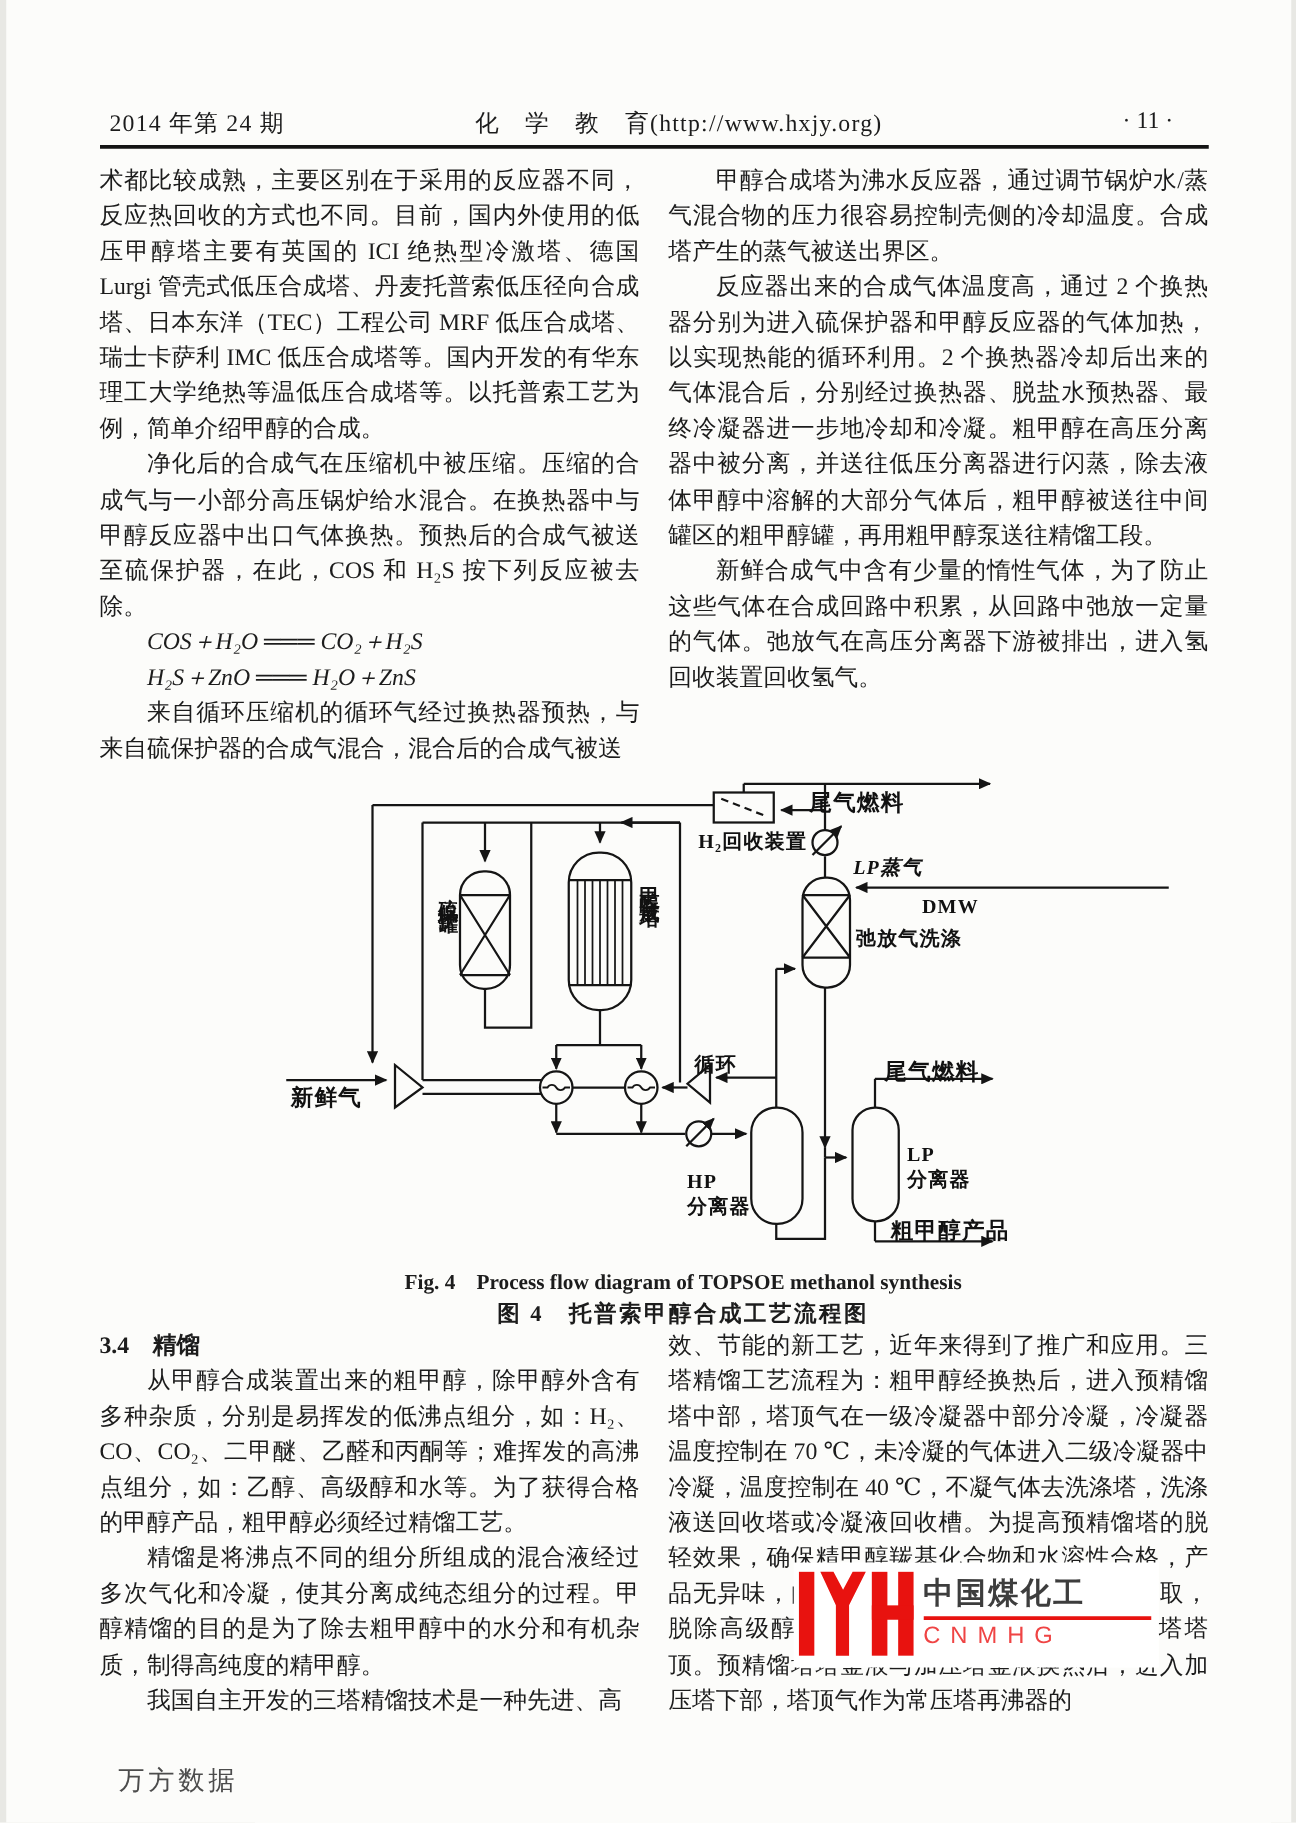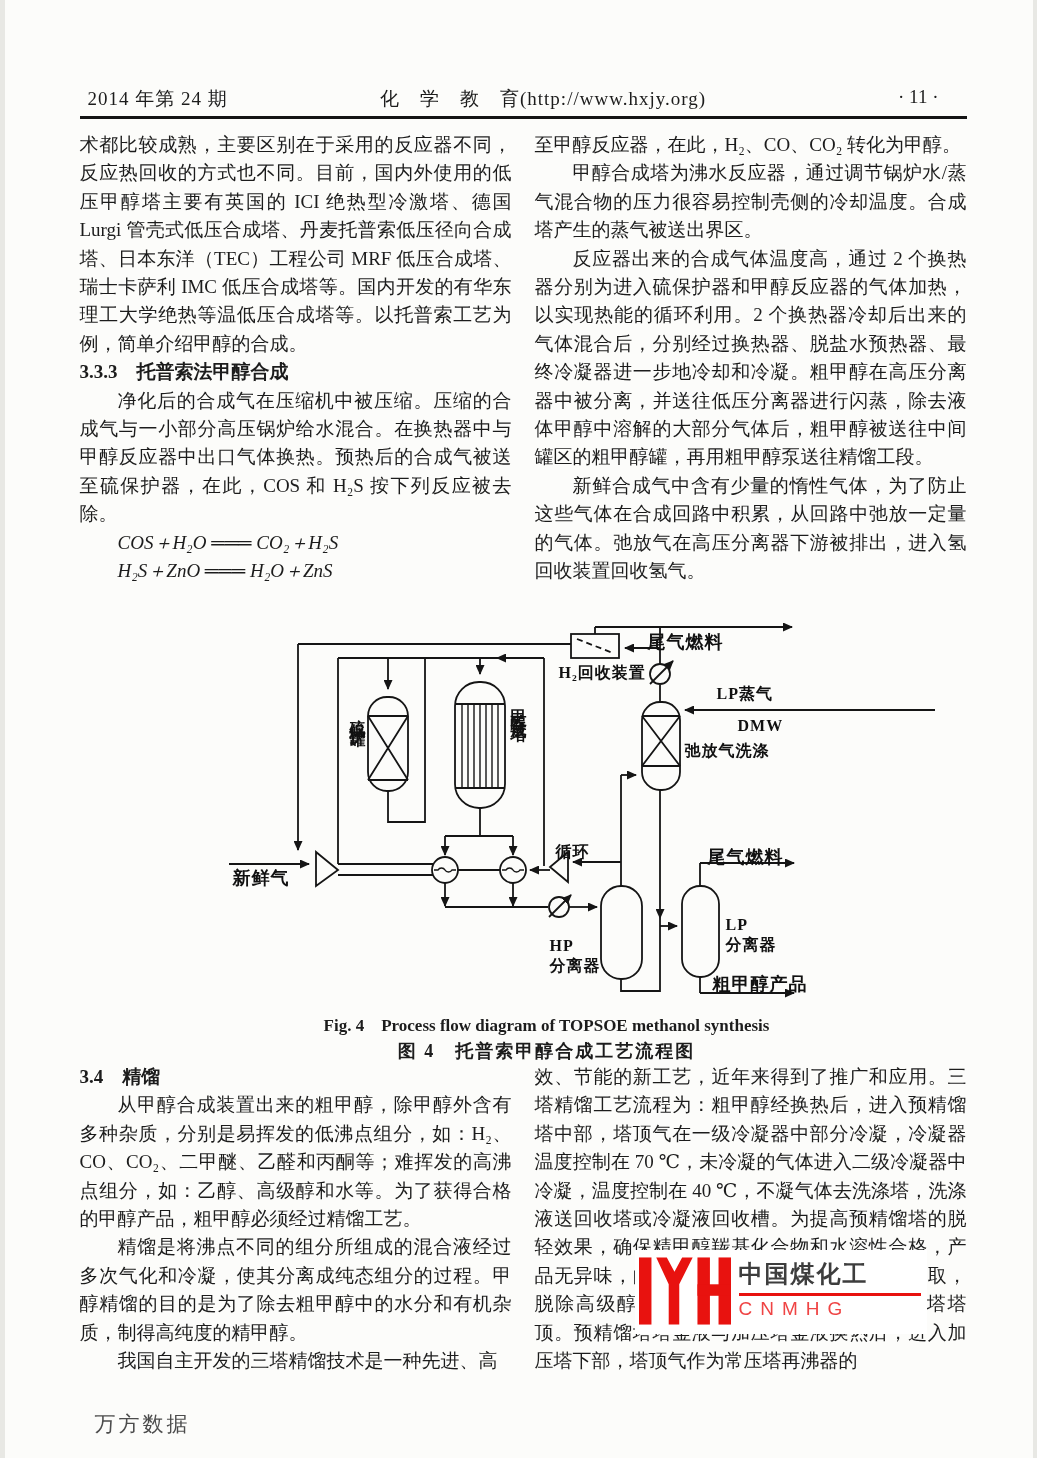--- a/index.html
+++ b/index.html
@@ -51,27 +51,26 @@
 
   <div class="hdr">
     <span class="issue">2014 年第 24 期</span>
     <span class="journal">化　学　教　育(http://www.hxjy.org)</span>
     <span class="pageno">· 11 ·</span>
   </div>
   <div class="rule"></div>
 
   <div class="col cols-top-left">
     <p>术都比较成熟，主要区别在于采用的反应器不同，反应热回收的方式也不同。目前，国内外使用的低压甲醇塔主要有英国的 ICI 绝热型冷激塔、德国 Lurgi 管壳式低压合成塔、丹麦托普索低压径向合成塔、日本东洋（TEC）工程公司 MRF 低压合成塔、瑞士卡萨利 IMC 低压合成塔等。国内开发的有华东理工大学绝热等温低压合成塔等。以托普索工艺为例，简单介绍甲醇的合成。</p>
-    <p class="head">3.3.3　托普索法甲醇合成</p>
     <p class="ind">净化后的合成气在压缩机中被压缩。压缩的合成气与一小部分高压锅炉给水混合。在换热器中与甲醇反应器中出口气体换热。预热后的合成气被送至硫保护器，在此，COS 和 H₂S 按下列反应被去除。</p>
     <p class="eq">COS＋H₂O ═══ CO₂＋H₂S</p>
     <p class="eq">H₂S＋ZnO ═══ H₂O＋ZnS</p>
+    <p class="ind">来自循环压缩机的循环气经过换热器预热，与来自硫保护器的合成气混合，混合后的合成气被送</p>
   </div>
   <div class="col cols-top-right">
-    <p>至甲醇反应器，在此，H₂、CO、CO₂ 转化为甲醇。</p>
     <p class="ind">甲醇合成塔为沸水反应器，通过调节锅炉水/蒸气混合物的压力很容易控制壳侧的冷却温度。合成塔产生的蒸气被送出界区。</p>
     <p class="ind">反应器出来的合成气体温度高，通过 2 个换热器分别为进入硫保护器和甲醇反应器的气体加热，以实现热能的循环利用。2 个换热器冷却后出来的气体混合后，分别经过换热器、脱盐水预热器、最终冷凝器进一步地冷却和冷凝。粗甲醇在高压分离器中被分离，并送往低压分离器进行闪蒸，除去液体甲醇中溶解的大部分气体后，粗甲醇被送往中间罐区的粗甲醇罐，再用粗甲醇泵送往精馏工段。</p>
     <p class="ind">新鲜合成气中含有少量的惰性气体，为了防止这些气体在合成回路中积累，从回路中弛放一定量的气体。弛放气在高压分离器下游被排出，进入氢回收装置回收氢气。</p>
   </div>
 
   <div class="fig">
     <svg width="1037" height="394" viewBox="0 618 1037 394">
       <defs>
         <marker id="ar" markerWidth="11" markerHeight="9" refX="9" refY="4.5" orient="auto" markerUnits="userSpaceOnUse">
           <path d="M0,0 L10,4.5 L0,9 z" fill="#151515"></path>
@@ -154,21 +153,21 @@
         <path d="M695,977 V993"></path>
         <path d="M695,993 H789" marker-end="url(#ar)"></path>
       </g>
     </svg>
 
     <div class="flabel" style="left:228px;top:248px;">新鲜气</div>
     <div class="flabel vert" style="left:342px;top:88px;">硫保护罐</div>
     <div class="flabel vert" style="left:503px;top:79px;">甲醇合成塔</div>
     <div class="flabel small" style="left:554px;top:45px;">H₂回收装置</div>
     <div class="flabel" style="left:643px;top:12px;">尾气燃料</div>
-    <div class="flabel small" style="left:712px;top:66px;">LP蒸气</div>
+    <div class="flabel small" style="left:678px;top:66px;font-style:italic;">LP蒸气</div>
     <div class="flabel small" style="left:733px;top:99px;">DMW</div>
     <div class="flabel small" style="left:680px;top:123px;">弛放气洗涤</div>
     <div class="flabel small" style="left:551px;top:224px;">循环</div>
     <div class="flabel small twoline" style="left:545px;top:318px;">
       <div>HP</div>
       <div>分离器</div>
     </div>
     <div class="flabel small twoline" style="left:721px;top:297px;">
       <div>LP</div>
       <div>分离器</div>

